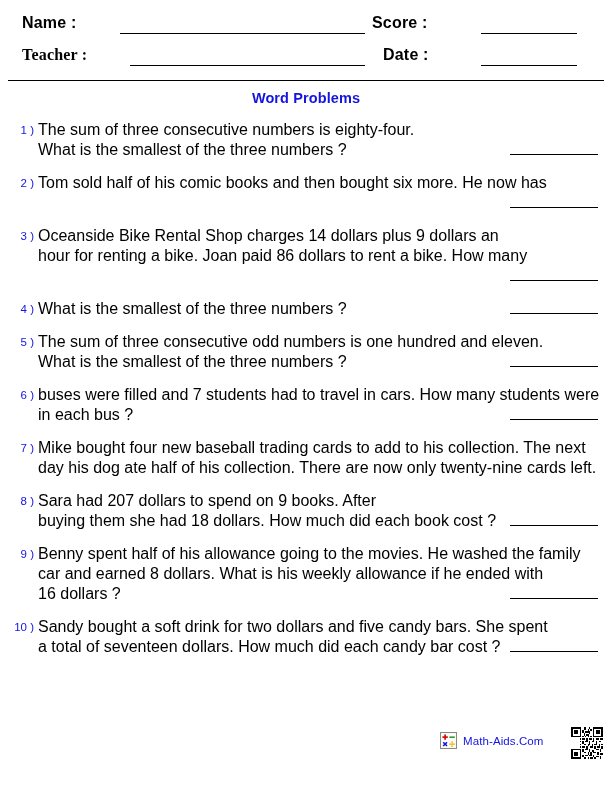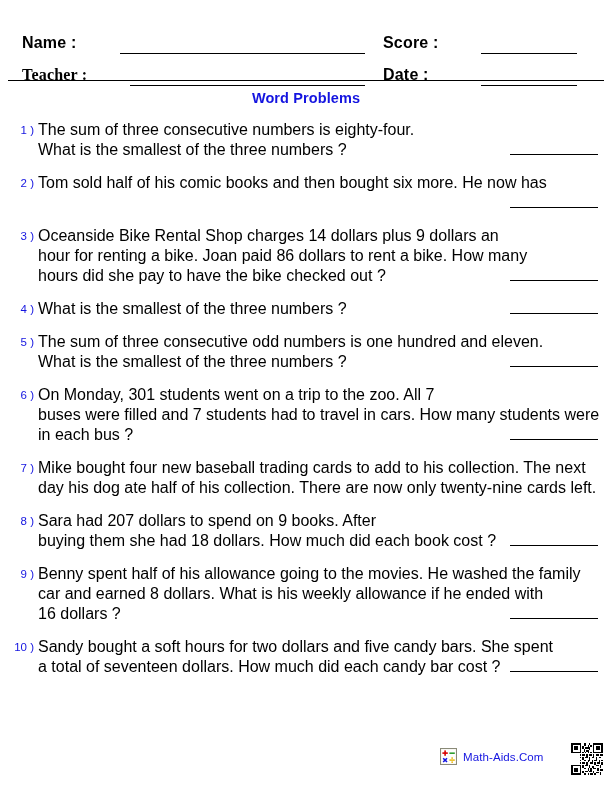--- a/index.html
+++ b/index.html
@@ -15,33 +15,32 @@
     color: #000000;
     overflow: hidden;
   }
 
   
   .header {
     position: absolute;
     left: 0; top: 0;
     width: 612px;
     height: 80px;
-    margin-top: 20px;
   }
   .hdr-label {
     position: absolute;
     font-size: 16px;
     font-weight: bold;
     letter-spacing: 0.2px;
     white-space: nowrap;
     color: #000;
   }
   .lbl-name    { left: 22px;  top: 14px; }
   .lbl-teacher { left: 22px;  top: 46px; font-family: Liberation Serif, serif; }
-  .lbl-score   { left: 383px; top: 14px; }
+  .lbl-score   { left: 372px; top: 14px; }
   .lbl-date    { left: 383px; top: 46px; }
 
   .hdr-rule {
     position: absolute;
     border-bottom: 1.6px solid #000;
     height: 0;
   }
   .rule-name    { left: 120px; top: 33px; width: 245px; }
   .rule-teacher { left: 130px; top: 65px; width: 235px; }
   .rule-score   { left: 481px; top: 33px; width: 96px; }
@@ -106,21 +105,21 @@
     top: 14px;
     width: 88px;
     height: 0;
     border-bottom: 1.6px solid #000;
   }
 
   
   .footer {
     position: absolute;
     left: 0;
-    top: 740px;
+    top: 724px;
     width: 612px;
     height: 40px;
   }
   .brand {
     position: absolute;
     left: 440px;
     top: 8px;
     display: flex;
     align-items: center;
   }
@@ -179,40 +178,39 @@
       <div class="p-lines">
         <div class="p-line"><span>Tom sold half of his comic books and then bought six more. He now has</span></div>
         <div class="p-line"><div class="ans-rule"></div></div>
       </div>
     </div>
     <div class="problem">
       <div class="p-num">3 )</div>
       <div class="p-lines">
         <div class="p-line"><span>Oceanside Bike Rental Shop charges 14 dollars plus 9 dollars an</span></div>
         <div class="p-line"><span>hour for renting a bike. Joan paid 86 dollars to rent a bike. How many</span></div>
-        <div class="p-line"><span>hours did she pay to have the bike checked out ?</span><div class="ans-rule"></div></div>
+        <div class="p-line"><div class="ans-rule"></div></div>
       </div>
     </div>
     <div class="problem">
       <div class="p-num">4 )</div>
       <div class="p-lines">
         <div class="p-line"><span>What is the smallest of the three numbers ?</span><div class="ans-rule"></div></div>
       </div>
     </div>
     <div class="problem">
       <div class="p-num">5 )</div>
       <div class="p-lines">
         <div class="p-line"><span>The sum of three consecutive odd numbers is one hundred and eleven.</span></div>
         <div class="p-line"><span>What is the smallest of the three numbers ?</span><div class="ans-rule"></div></div>
       </div>
     </div>
     <div class="problem">
       <div class="p-num">6 )</div>
       <div class="p-lines">
-        <div class="p-line"><span>On Monday, 301 students went on a trip to the zoo. All 7</span></div>
         <div class="p-line"><span>buses were filled and 7 students had to travel in cars. How many students were</span></div>
         <div class="p-line"><span>in each bus ?</span><div class="ans-rule"></div></div>
       </div>
     </div>
     <div class="problem">
       <div class="p-num">7 )</div>
       <div class="p-lines">
         <div class="p-line"><span>Mike bought four new baseball trading cards to add to his collection. The next</span></div>
         <div class="p-line"><span>day his dog ate half of his collection. There are now only twenty-nine cards left.</span></div>
       </div>
@@ -228,21 +226,21 @@
       <div class="p-num">9 )</div>
       <div class="p-lines">
         <div class="p-line"><span>Benny spent half of his allowance going to the movies. He washed the family</span></div>
         <div class="p-line"><span>car and earned 8 dollars. What is his weekly allowance if he ended with</span></div>
         <div class="p-line"><span>16 dollars ?</span><div class="ans-rule"></div></div>
       </div>
     </div>
     <div class="problem">
       <div class="p-num">10 )</div>
       <div class="p-lines">
-        <div class="p-line"><span>Sandy bought a soft hours for two dollars and five candy bars. She spent</span></div>
+        <div class="p-line"><span>Sandy bought a soft drink for two dollars and five candy bars. She spent</span></div>
         <div class="p-line"><span>a total of seventeen dollars. How much did each candy bar cost ?</span><div class="ans-rule"></div></div>
       </div>
     </div>
   </div>
 
 <div class="footer">
   <div class="brand">
     <svg class="brand-icon" viewBox="0 0 17 17">
       <rect x="0.5" y="0.5" width="16" height="16" fill="#f2f1e8" stroke="#8a8a78" stroke-width="1"></rect>
       <rect x="1.5" y="1.5" width="7" height="7" fill="#ffffff"></rect>

